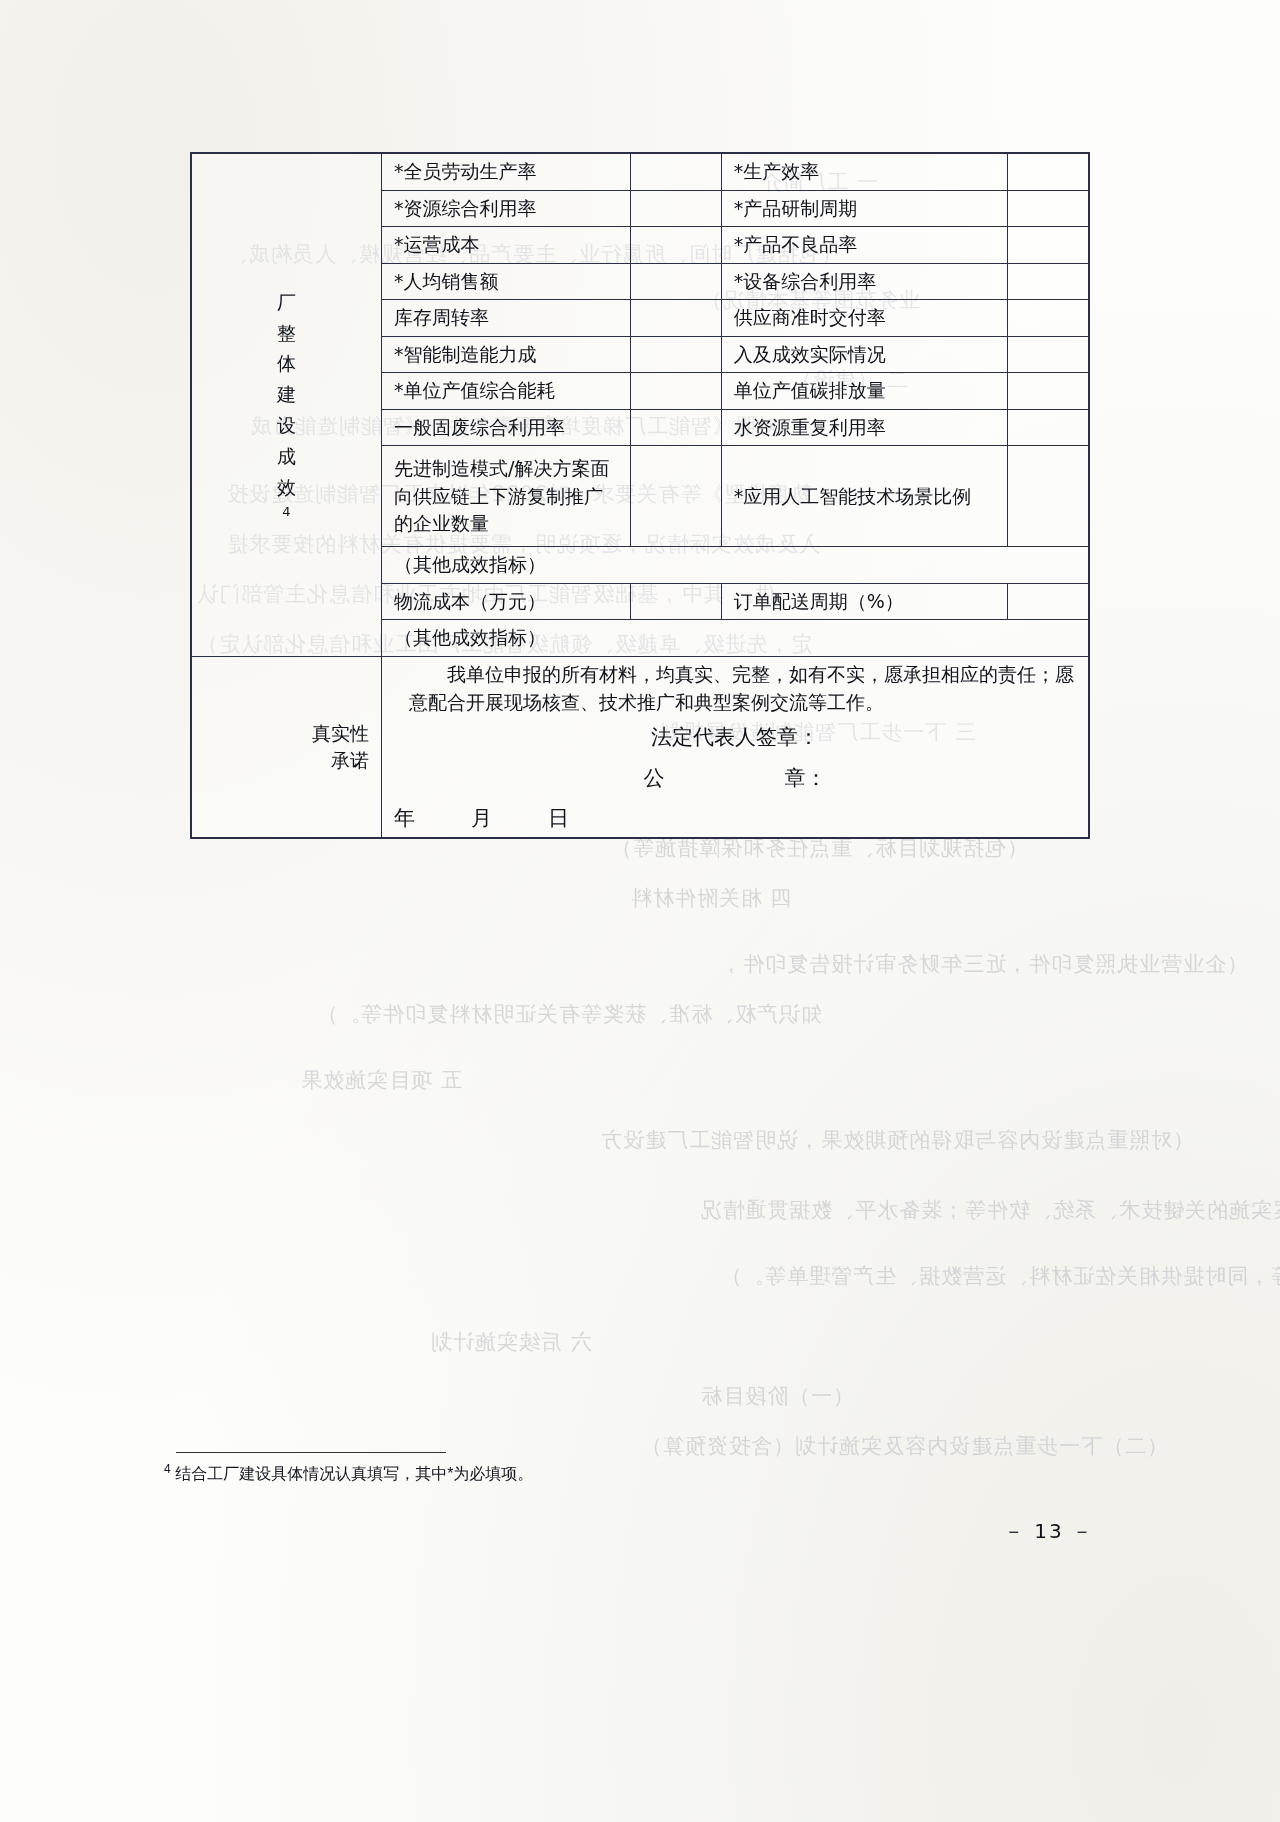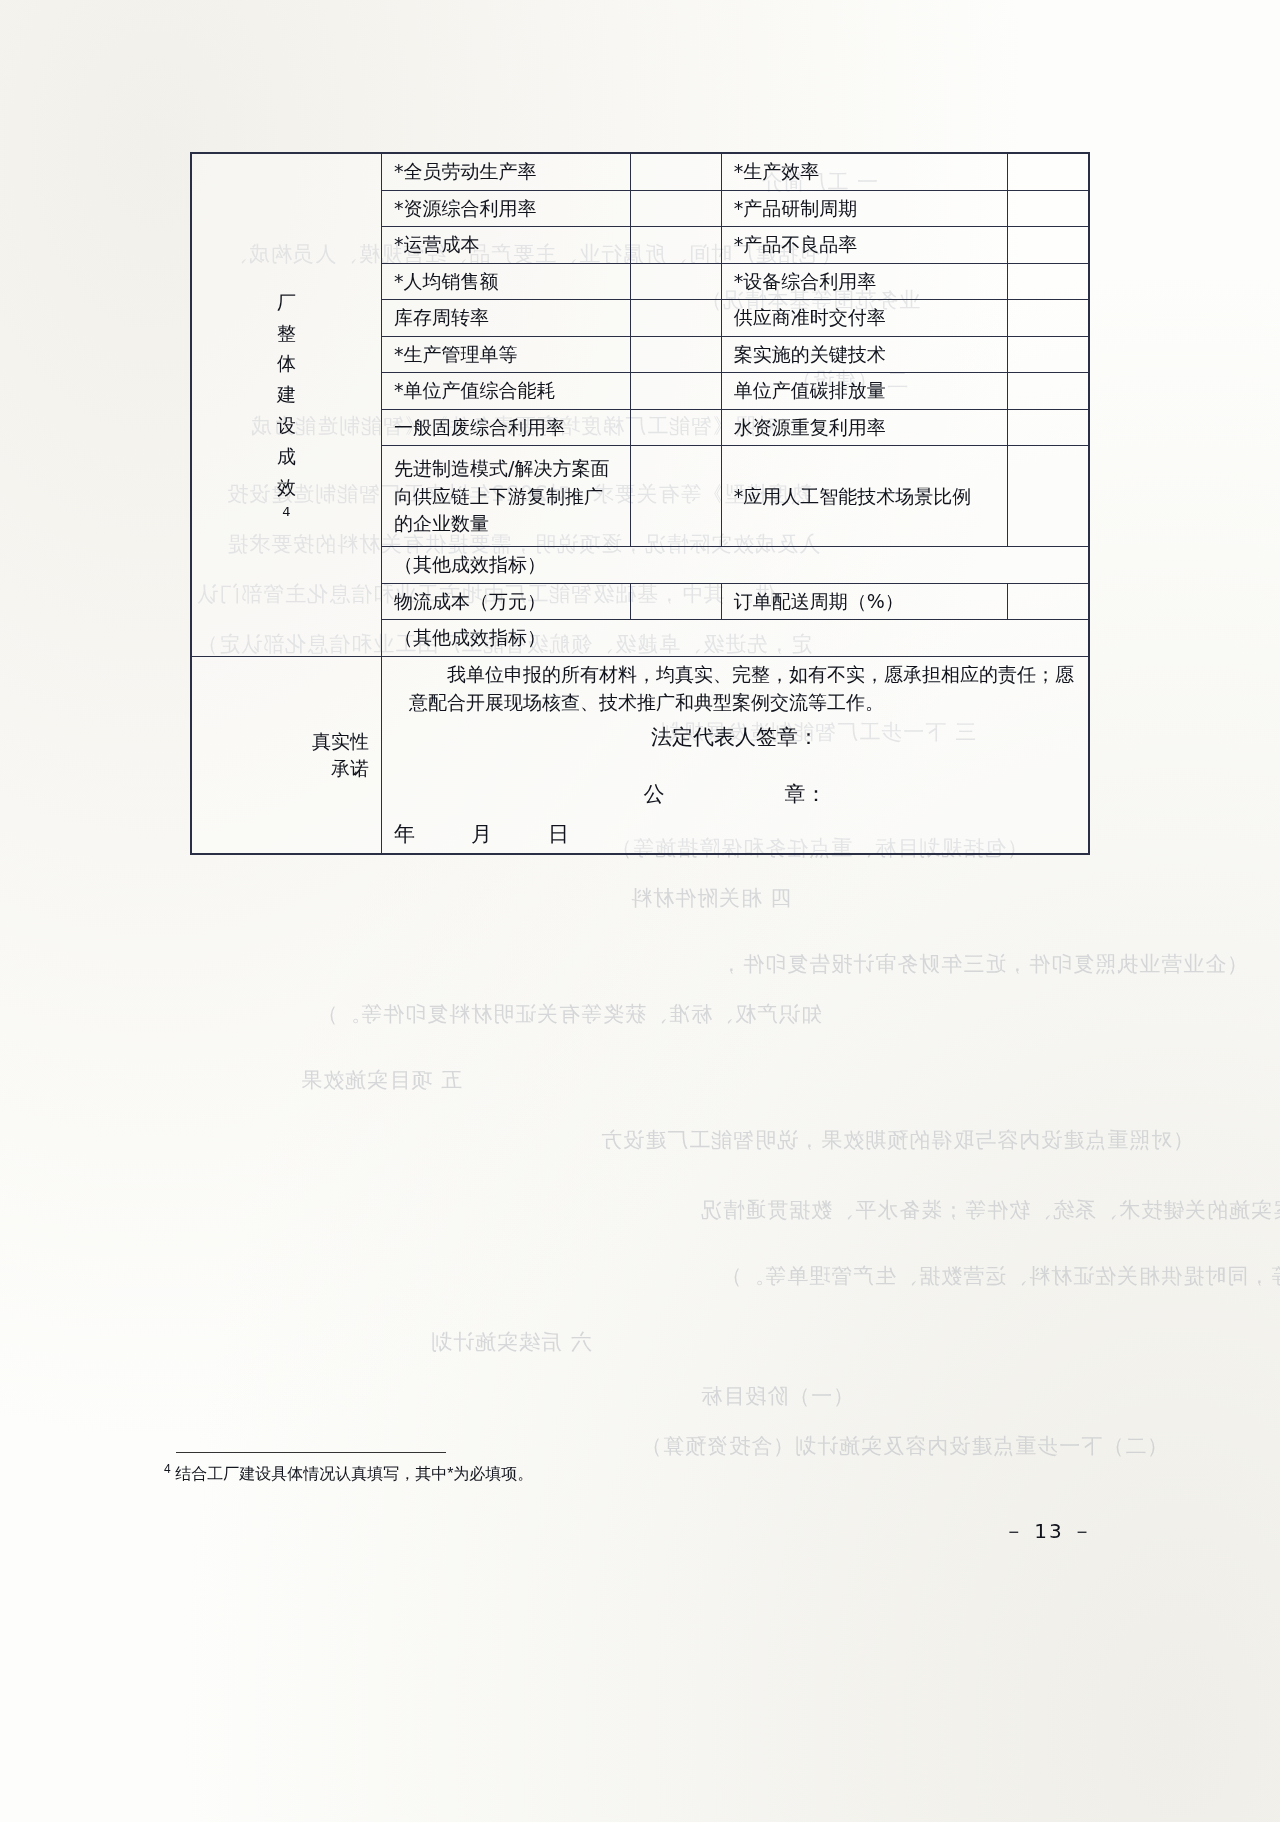--- a/index.html
+++ b/index.html
@@ -66,21 +66,21 @@
     line-height:1.7;
     width:175px;
   }
   .commit-body{
     padding:22px 36px 26px 36px;
     font-size:21px;
     line-height:1.85;
   }
   .commit-body p.indent{margin:0 0 6px 15px;text-indent:2em;}
   .sign{text-align:center;font-size:21px;}
-  .seal{margin-top:26px;text-align:center;font-size:21px;letter-spacing:0;}
+  .seal{margin-top:10px;text-align:center;font-size:21px;letter-spacing:0;}
   .seal .gap{display:inline-block;width:120px;}
   .date{margin-top:10px;text-align:left;font-size:21px;}
   .date .g{display:inline-block;width:56px;}
 
   .footnote-rule{
     position:absolute;left:176px;top:1452px;width:270px;
     border-top:1px solid #333;
   }
   .footnote{
     position:absolute;left:164px;top:1462px;
@@ -156,23 +156,23 @@
         <td class="lbl2">*设备综合利用率</td>
         <td class="val2"></td>
       </tr>
       <tr>
         <td class="lbl">库存周转率</td>
         <td class="val"></td>
         <td class="lbl2">供应商准时交付率</td>
         <td class="val2"></td>
       </tr>
       <tr>
-        <td class="lbl">*生产管理单等</td>
-        <td class="val"></td>
-        <td class="lbl2">案实施的关键技术</td>
+        <td class="lbl">*智能制造能力成</td>
+        <td class="val"></td>
+        <td class="lbl2">入及成效实际情况</td>
         <td class="val2"></td>
       </tr>
       <tr>
         <td class="lbl">*单位产值综合能耗</td>
         <td class="val"></td>
         <td class="lbl2">单位产值碳排放量</td>
         <td class="val2"></td>
       </tr>
       <tr>
         <td class="lbl">一般固废综合利用率</td>

